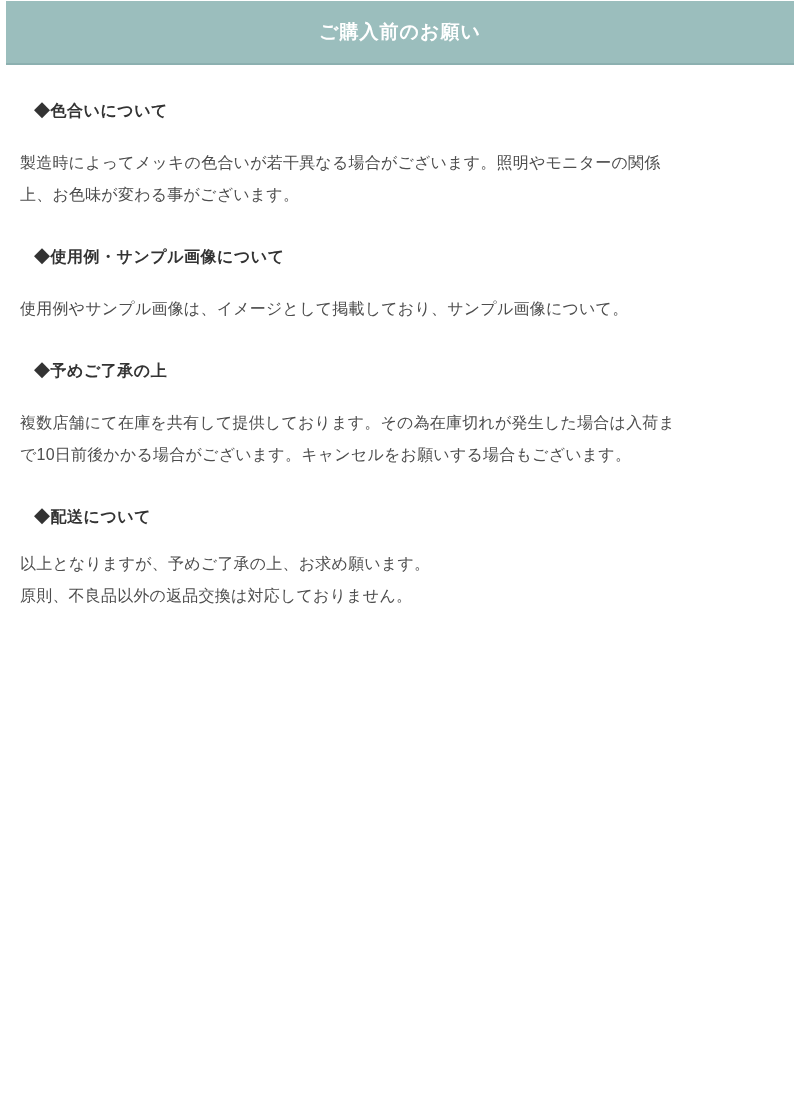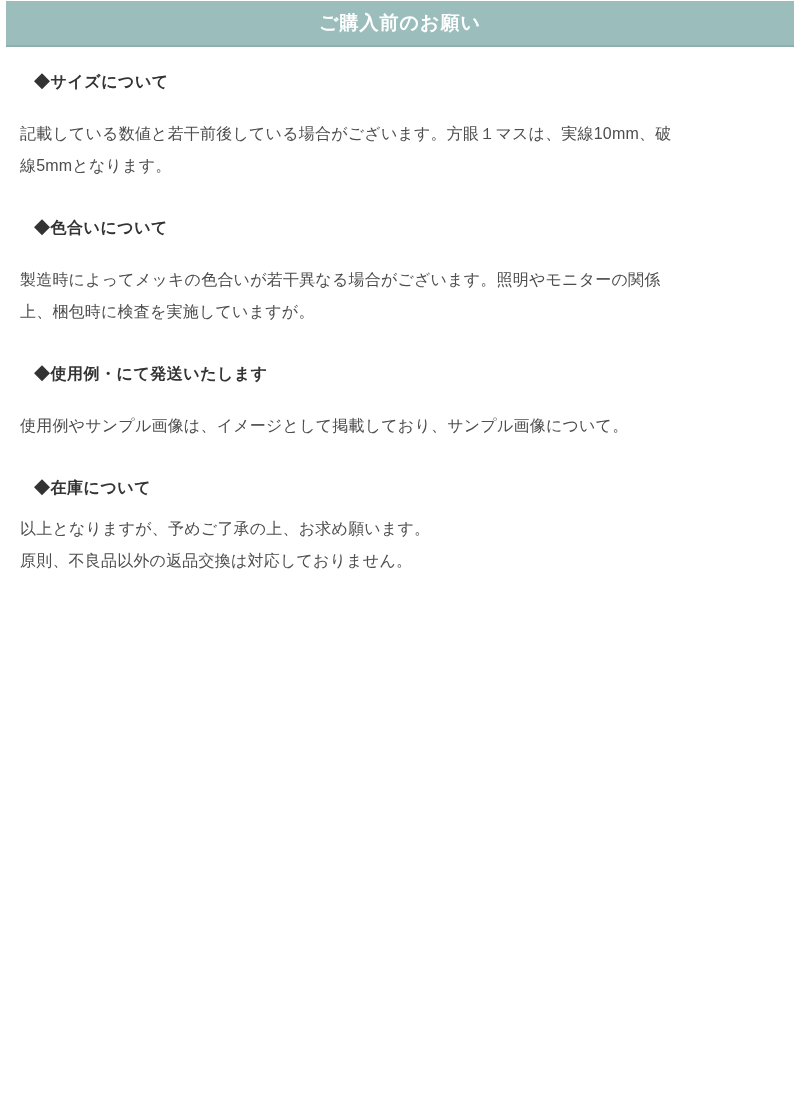--- a/index.html
+++ b/index.html
@@ -13,21 +13,21 @@
     overflow: hidden;
     font-family: "Liberation Sans", sans-serif;
   }
   .page {
     width: 800px;
     height: 1106px;
     background: #ffffff;
   }
   .title-bar {
     margin: 1px 6px 0 6px;
-    height: 46px;
+    height: 64px;
     display: flex;
     align-items: center;
     justify-content: center;
     border-bottom: 2px solid #8cb0b0;
     box-sizing: border-box;
   }
   .title-bar h1 {
     margin: 0;
     color: #ffffff;
     font-size: 19px;
@@ -50,58 +50,56 @@
   }
   .content p {
     margin: 25px 0 0 0;
     font-size: 16px;
     line-height: 32px;
     color: #4d4d4d;
     white-space: pre-line;
     letter-spacing: 0.2px;
   }
   .content p.closing {
-    margin-top: 14px;
+    margin-top: 20px;
   }
 </style>
 </head>
 <body>
 
 <div class="page">
 
   <header class="title-bar" style="background-color: rgb(155, 190, 189);">
     <h1>ご購入前のお願い</h1>
   </header>
 
   <main class="content">
 
-    <section>
-      <h2 class="first">◆サイズについて</h2>
-      <p>記載している数値と若干前後している場合がございます。方眼１マスは、実線10mm、破
-線5mmとなります。</p>
-    </section>
 
     <section>
       <h2>◆色合いについて</h2>
       <p>製造時によってメッキの色合いが若干異なる場合がございます。照明やモニターの関係
-上、梱包時に検査を実施していますが。</p>
+上、お色味が変わる事がございます。</p>
     </section>
 
     <section>
-      <h2>◆使用例・にて発送いたします</h2>
+      <h2>◆使用例・サンプル画像について</h2>
       <p>使用例やサンプル画像は、イメージとして掲載しており、サンプル画像について。</p>
     </section>
 
     <section>
     </section>
 
     <section>
-      <h2>◆在庫について</h2>
+      <h2>◆予めご了承の上</h2>
+      <p>複数店舗にて在庫を共有して提供しております。その為在庫切れが発生した場合は入荷ま
+で10日前後かかる場合がございます。キャンセルをお願いする場合もございます。</p>
     </section>
 
     <section>
+      <h2>◆配送について</h2>
     </section>
 
     <p class="closing">以上となりますが、予めご了承の上、お求め願います。
 原則、不良品以外の返品交換は対応しておりません。</p>
 
   </main>
 </div>
 
 </body></html>

